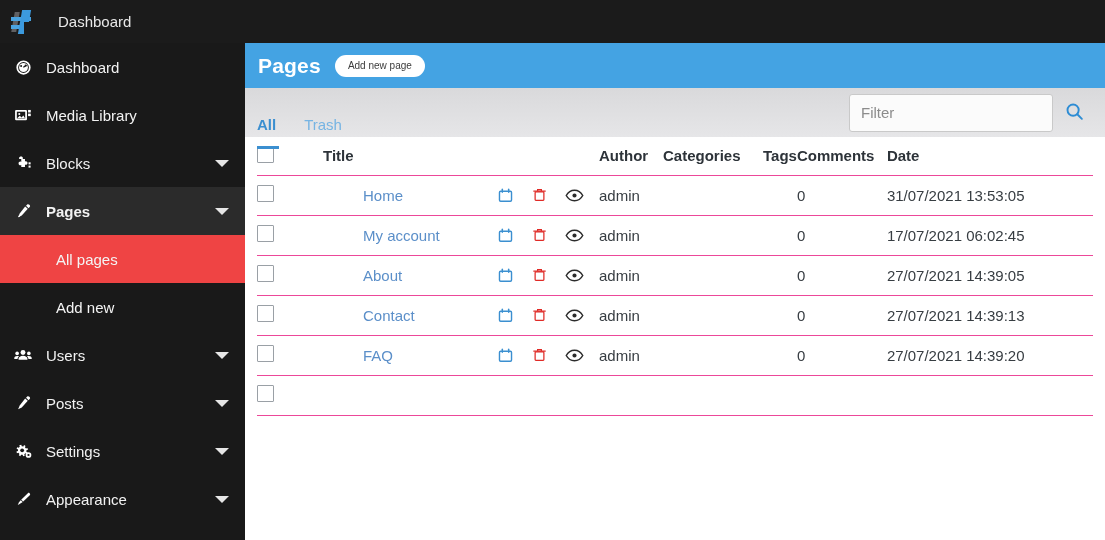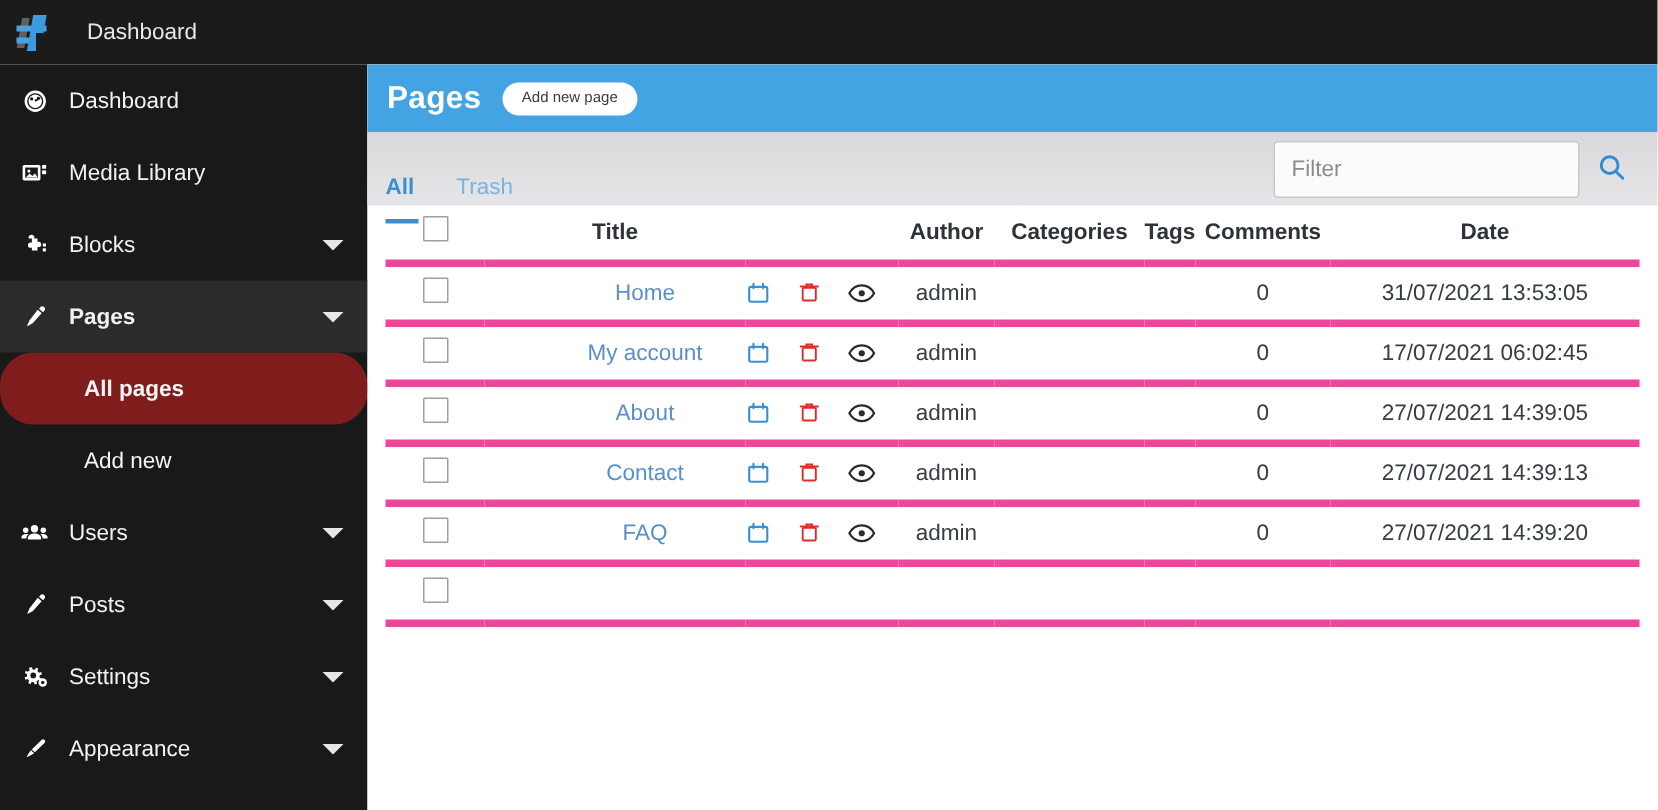--- a/index.html
+++ b/index.html
@@ -60,21 +60,21 @@
     position: absolute; right: 16px; top: 50%; margin-top: -3px;
     width: 0; height: 0;
     border-left: 7px solid transparent; border-right: 7px solid transparent;
     border-top: 7px solid #e6e6e6;
   }
   .subnav-item {
     height: 48px; display: flex; align-items: center;
     padding-left: 56px; font-size: 15px; color: #f4f4f4;
     cursor: pointer;
   }
-  .subnav-item.current { background: #7f1d1d; font-weight: bold; border-radius: 22px; }
+  .subnav-item.current { background: #ef4444; font-weight: normal; }
 
   
   #content {
     position: absolute; left: 245px; top: 43px; width: 860px; height: 497px;
     background: #ffffff;
   }
   #page-header {
     height: 45px; background: #44a3e3;
     display: flex; align-items: center; padding-left: 13px;
   }
@@ -113,21 +113,21 @@
   #filter-input::placeholder { color: #8c8c8c; }
   #search-icon-btn {
     width: 42px; height: 38px; background: none; border: none; cursor: pointer;
     display: flex; align-items: center; justify-content: center;
   }
 
   
   #table-area { padding: 0 12px; }
   table#pages-table { width: 100%; border-collapse: collapse; }
   #pages-table th, #pages-table td {
-    border-bottom: 5px solid #ec4899; text-align: center;
+    border-bottom: 1px solid #ec4899; text-align: left;
     font-size: 15px; color: #373d42; font-weight: normal;
     padding: 0; height: 40px; vertical-align: middle;
   }
   #pages-table thead th { font-weight: bold; color: #2d3339; height: 38px; }
   .col-check  { width: 66px; }
   .col-title  { width: 174px; }
   .col-acts   { width: 102px; }
   .col-author { width: 64px; }
   .col-cats   { width: 100px; }
   .col-tags   { width: 30px; }

